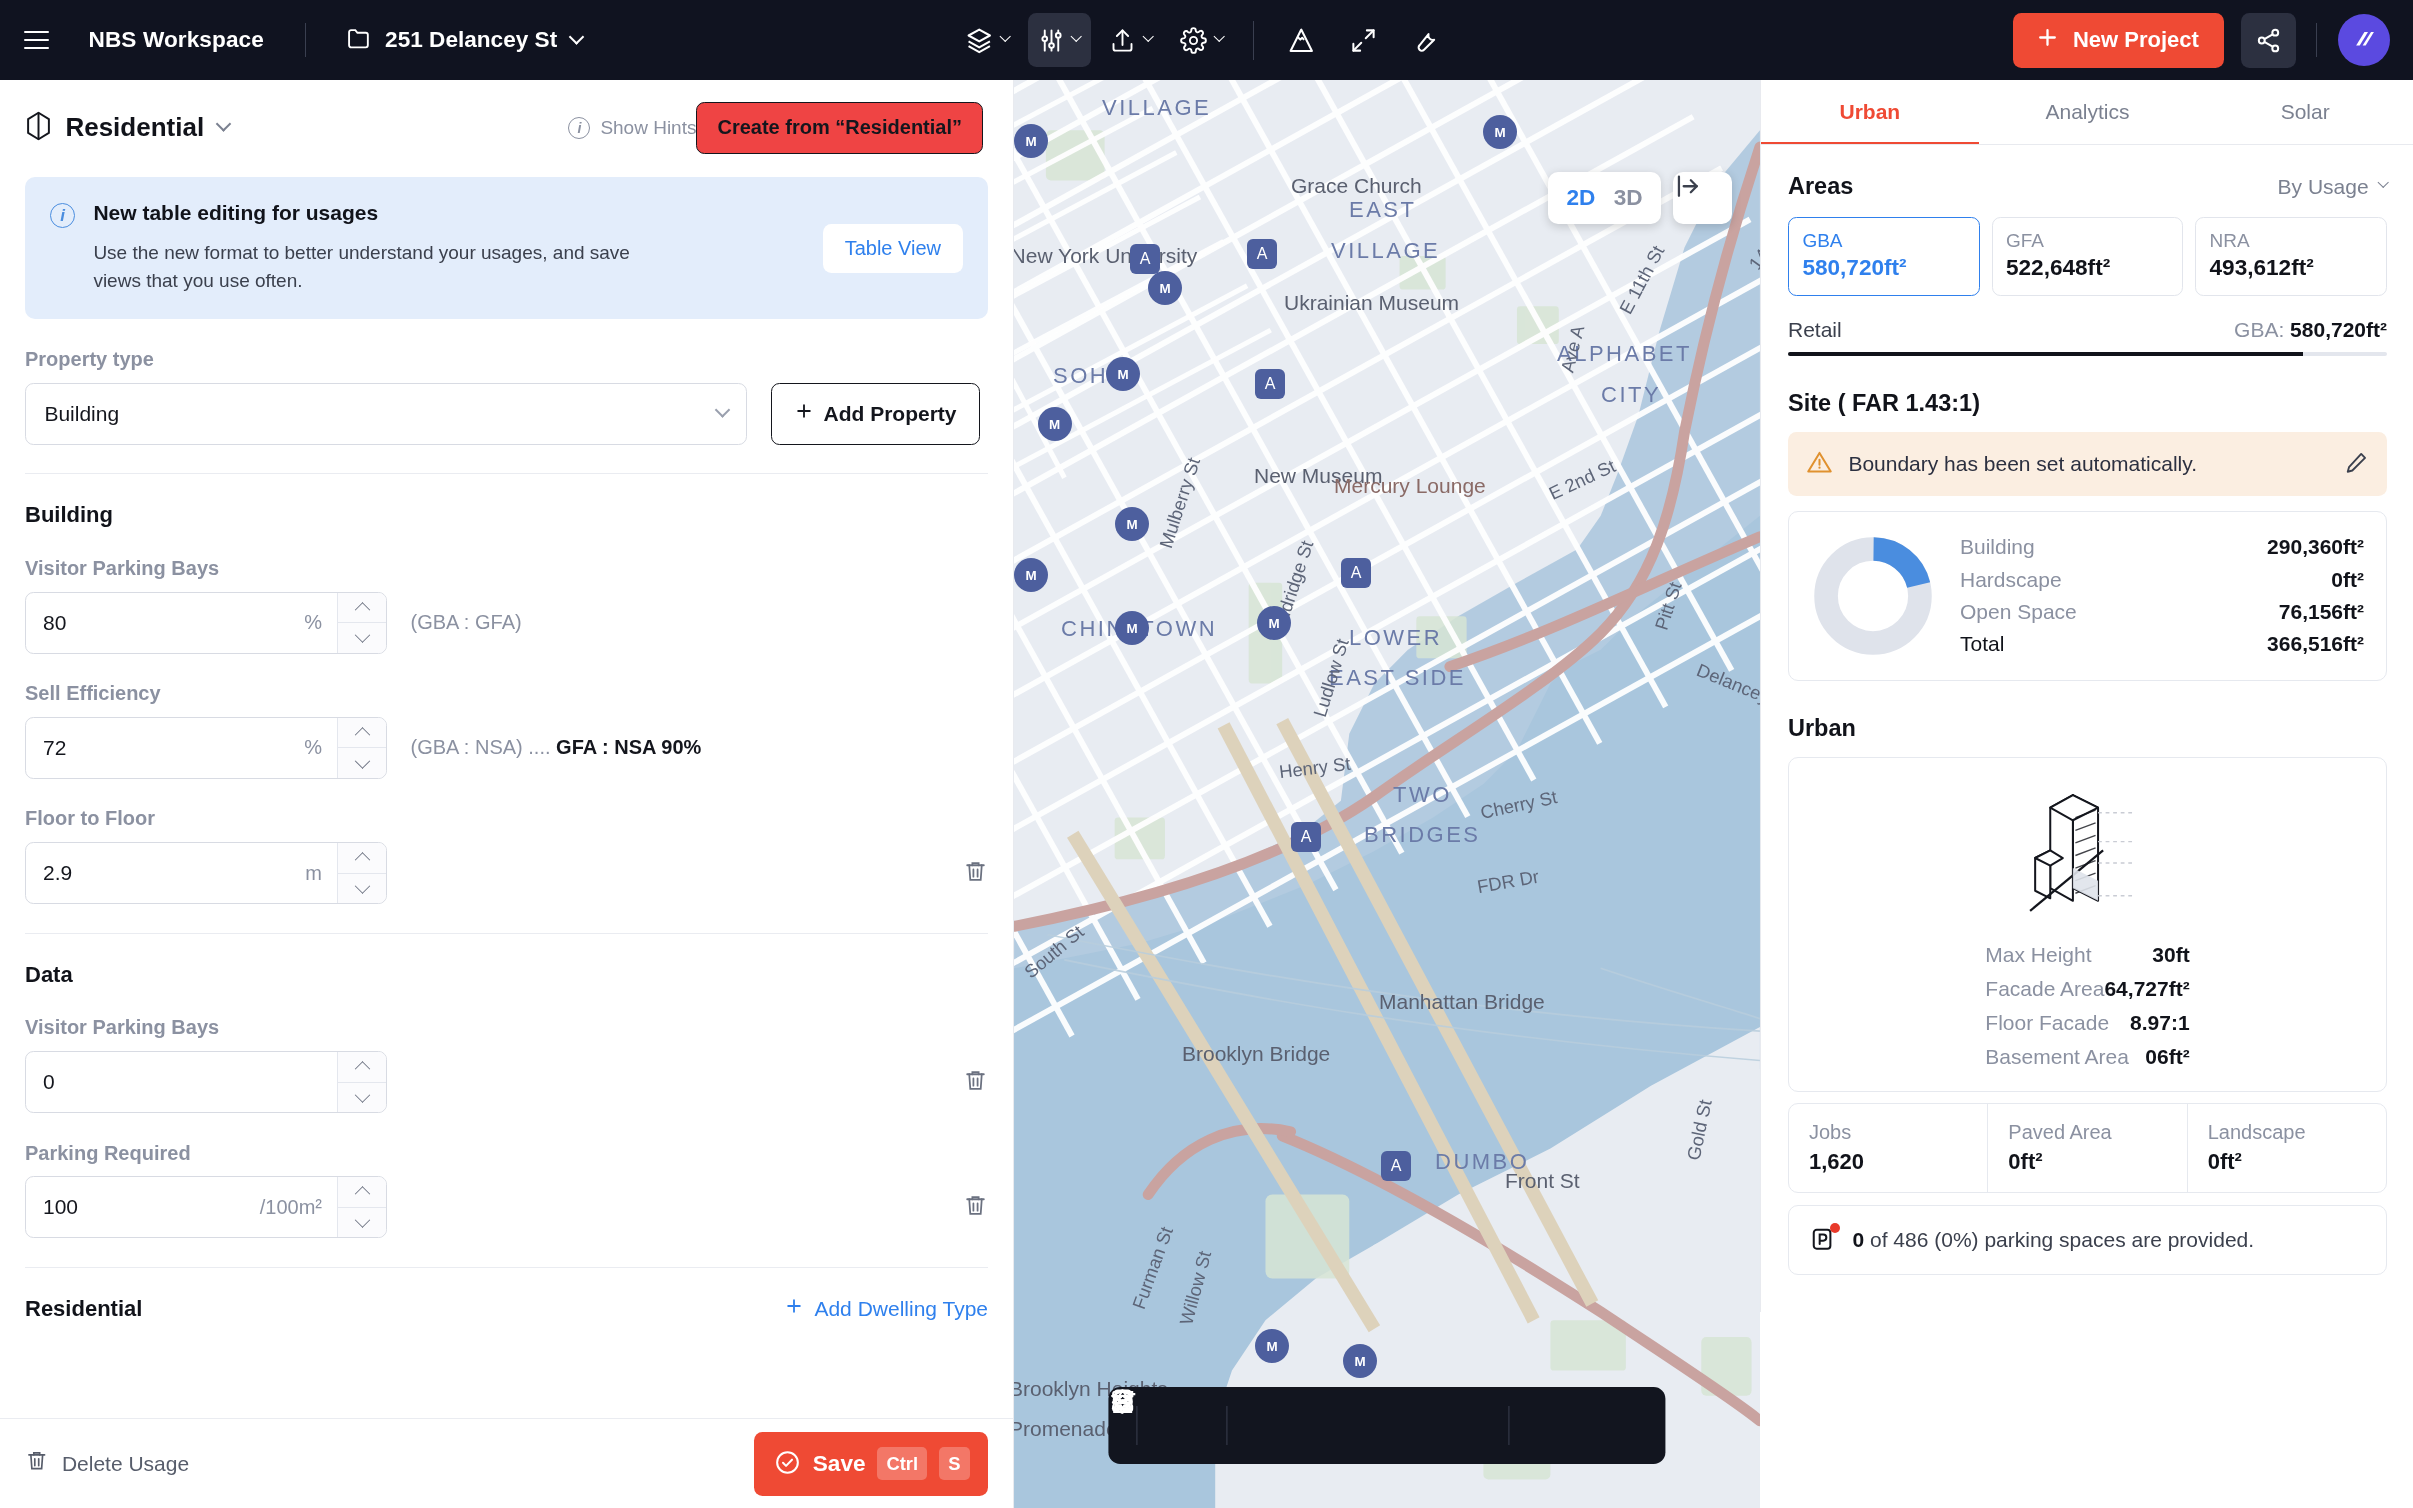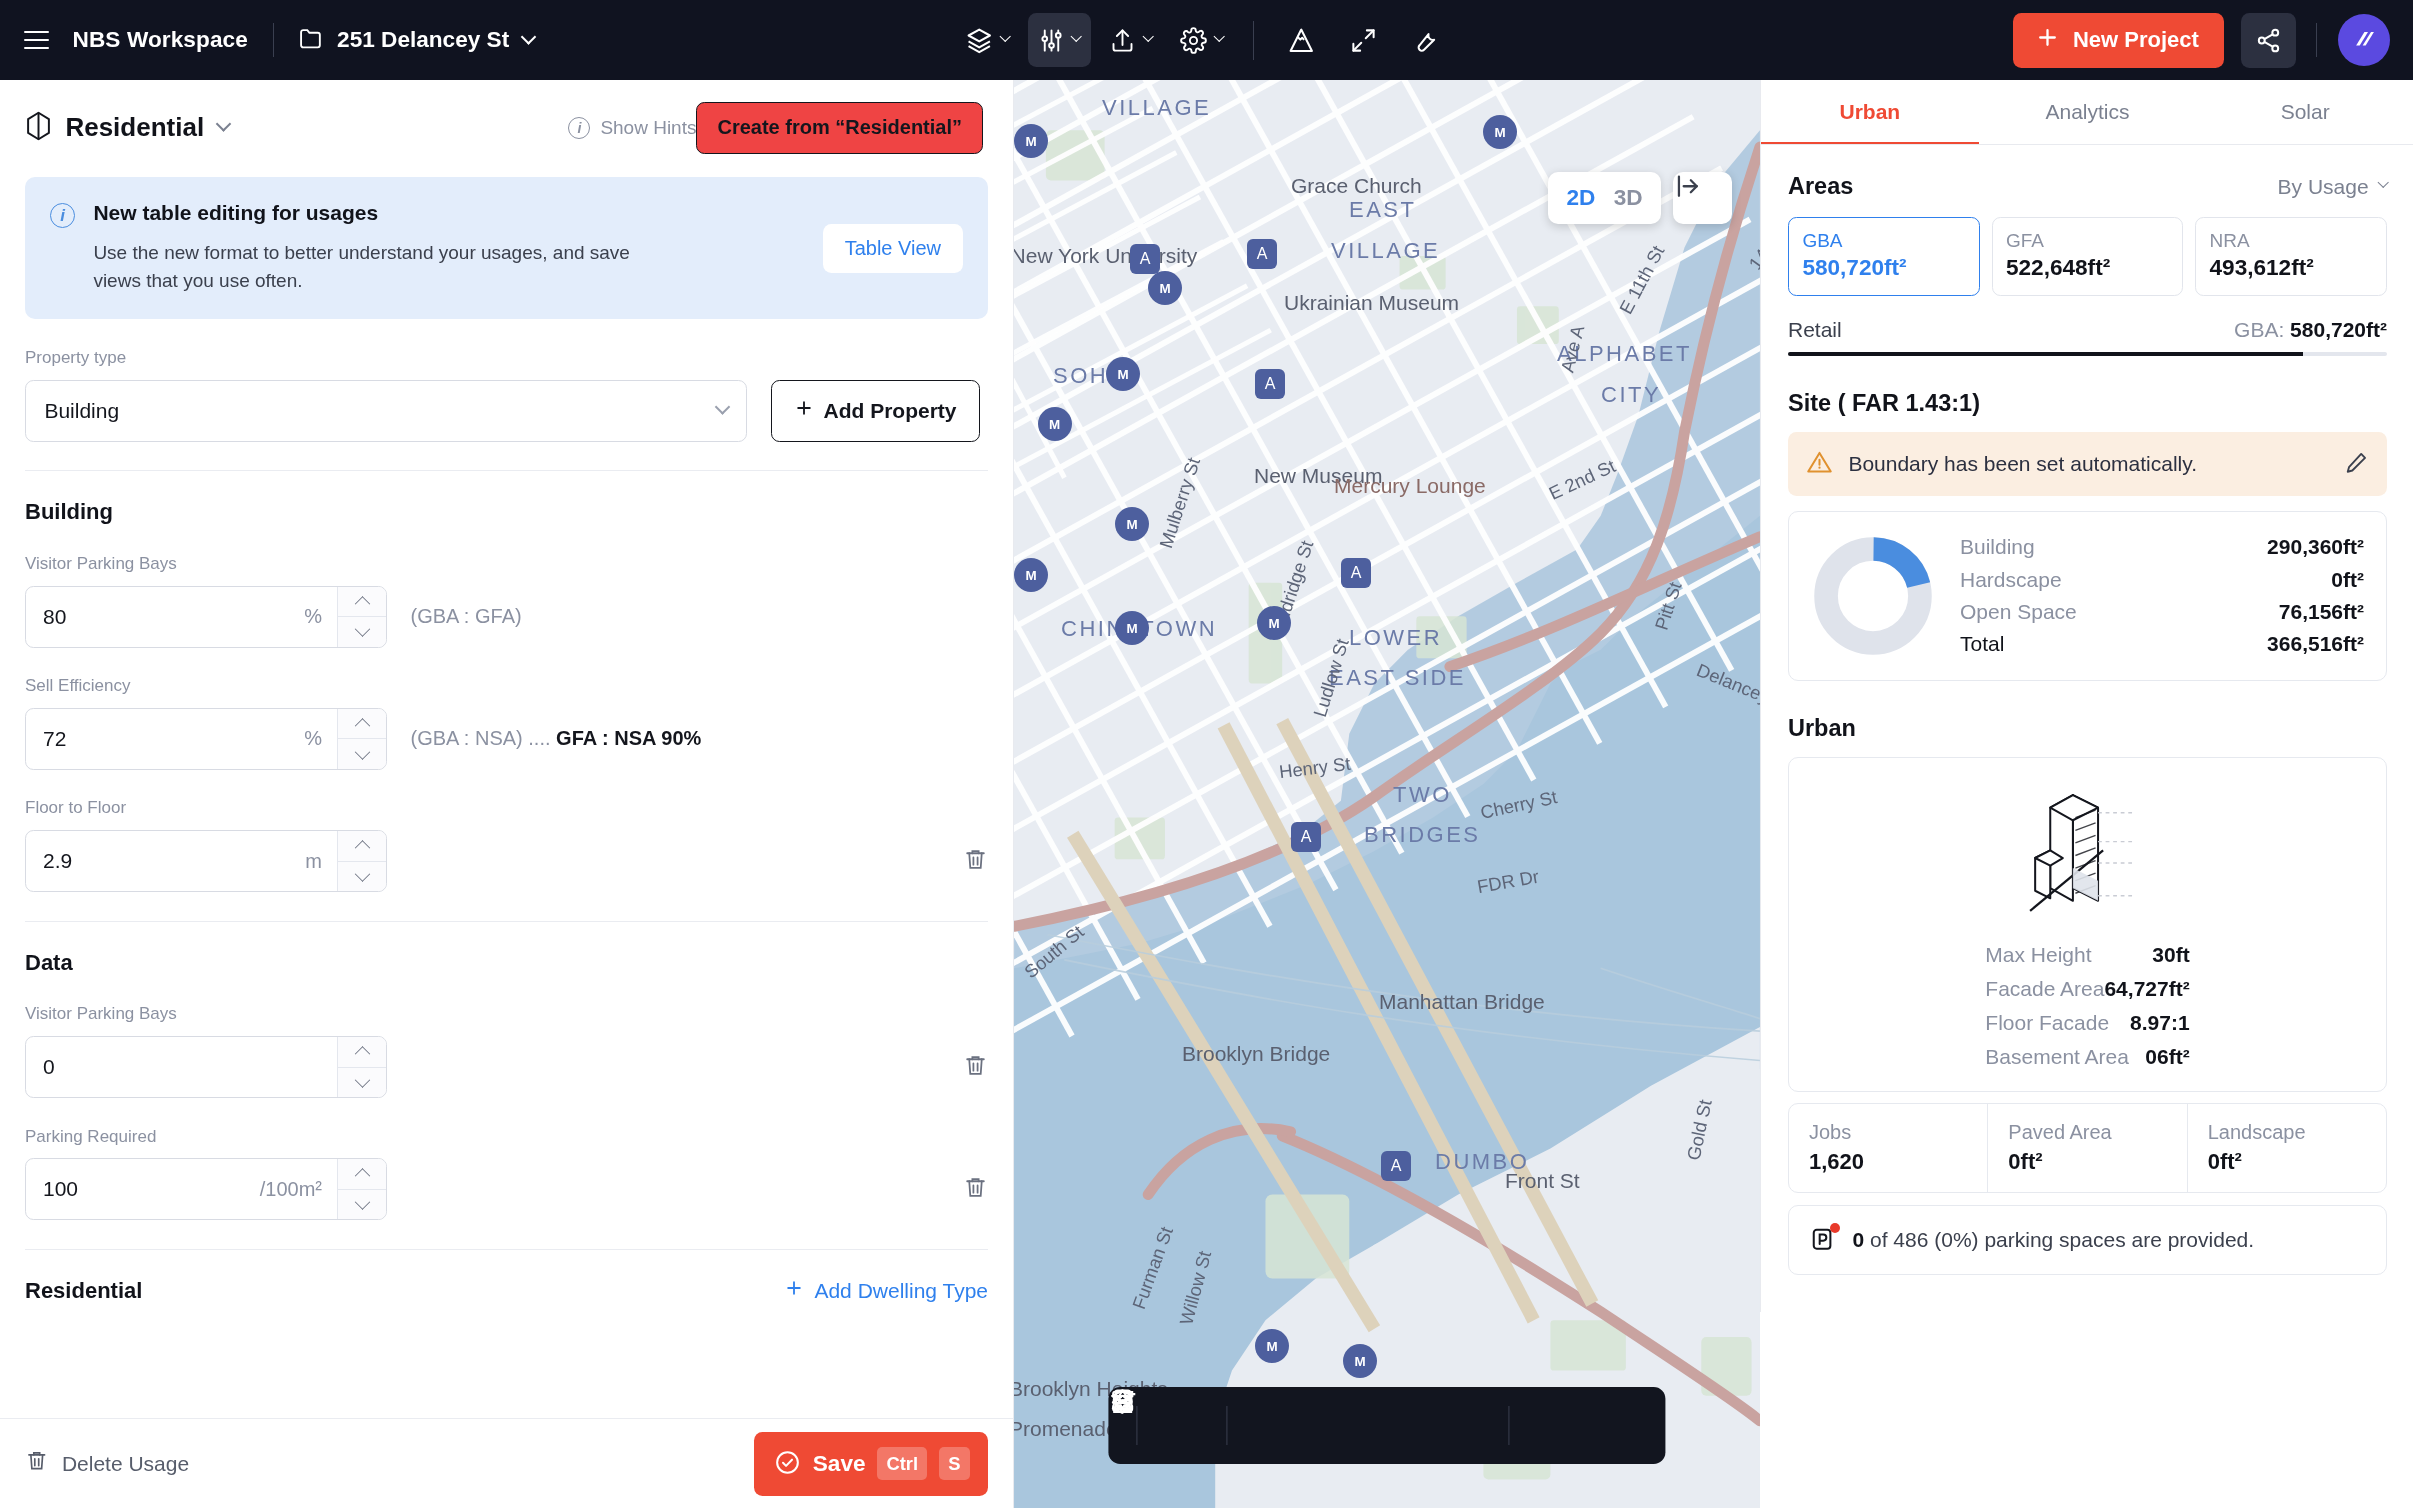--- a/index.html
+++ b/index.html
@@ -9,21 +9,21 @@
     background: #ffffff;
     overflow: hidden;
     -webkit-font-smoothing: antialiased;
   }
 
   
   .topbar {
     position: absolute; top: 0; left: 0; width: 2413px; height: 80px;
     background: #101320; display: flex; align-items: center; color: #fff;
   }
-  .tb-left { display: flex; align-items: center; gap: 0; padding-left: 23.5px; }
+  .tb-left { display: flex; align-items: center; gap: 16px; padding-left: 23.5px; }
   .hamburger { width: 34px; height: 34px; display:flex; flex-direction:column; justify-content:center; gap:5.9px; cursor:pointer; margin-right: 15px;}
   .hamburger i { display:block; height:2.1px; background:#fff; border-radius:1.7px; }
   .hamburger i:nth-child(1){width:25px;} .hamburger i:nth-child(2){width:25px;} .hamburger i:nth-child(3){width:25px;}
   .ws-name { font-size: 22.6px; font-weight: 600; letter-spacing: 0.1px; }
   .tb-div { width:0.8px; height:34px; background:#3a3f50; margin: 0 25px; }
   .proj { display:flex; align-items:center; gap:13.4px; cursor:pointer; }
   .proj-name { font-size:22.6px; font-weight:600; }
   .chev { display:inline-block; width:11px; height:11px; border-right:2.2px solid currentColor; border-bottom:2.2px solid currentColor; transform: rotate(45deg) translate(-2.5px,-2.5px); }
   .chev.sm { width:8.4px; height:8.4px; border-width:1.8px; }
 
@@ -53,21 +53,21 @@
   .info-circ { width:22px; height:22px; border:1.7px solid currentColor; border-radius:50%; display:flex; align-items:center; justify-content:center; font-size:14.2px; font-weight:700; font-style:italic;}
   .create-btn { border:1.7px solid #14161d; border-radius:8.4px; background:#ef4444; padding: 13.4px 20px; font-size:20px; font-weight:600; color:#14161d; cursor:pointer; font-family:Liberation Sans, sans-serif; }
 
   .banner { margin: 6.7px 25px 0 25px; background:#e3edfb; border-radius:10px; padding: 23.5px 25px; display:flex; gap:18.4px; }
   .banner .ic { flex:0 0 auto; width:25px; height:25px; border:1.9px solid #4a8ddf; border-radius:50%; color:#4a8ddf; display:flex; align-items:center; justify-content:center; font-size:17px; font-weight:700; font-style:italic; margin-top:2.5px;}
   .banner h3 { font-size:21px; font-weight:700; color:#11131a; margin-bottom:14px;}
   .banner p { font-size:19px; color:#3b404d; line-height:1.5; max-width:570px;}
   .tableview { margin-left:auto; align-self:center; background:#fff; border-radius:8.4px; padding:13.4px 22px; color:#2f80ed; font-size:20px; font-weight:500; cursor:pointer; border:none; font-family:inherit;}
 
   .scroll { flex:1; overflow:hidden; padding: 0 25px; }
-  .fld-label { font-size:17px; color:#8b91a1; margin: 28.5px 0 11.7px 0; }
+  .fld-label { font-size:20px; color:#8b91a1; margin: 28.5px 0 11.7px 0; font-weight: bold; }
   .row { display:flex; align-items:center; gap:23.5px; }
   .select {
     width:722px; height:62px; border:0.8px solid #d8dbe3; border-radius:8.4px;
     display:flex; align-items:center; padding: 0 18.4px; font-size:21px; color:#14161d; cursor:pointer; background:#fff;
   }
   .select .chev { margin-left:auto; color:#9aa0ae; }
   .addprop { border:1.7px solid #14161d; border-radius:8.4px; background:#fff; height:62px; padding: 0 22px; display:flex; align-items:center; gap:10px; font-size:21px; font-weight:600; color:#14161d; cursor:pointer; font-family:inherit;}
 
   .hr { height:0.8px; background:#eaecf1; margin: 28.5px 0 0 0; }
   .sec-title { font-size:22px; font-weight:700; color:#11131a; margin-top:28.5px; }

